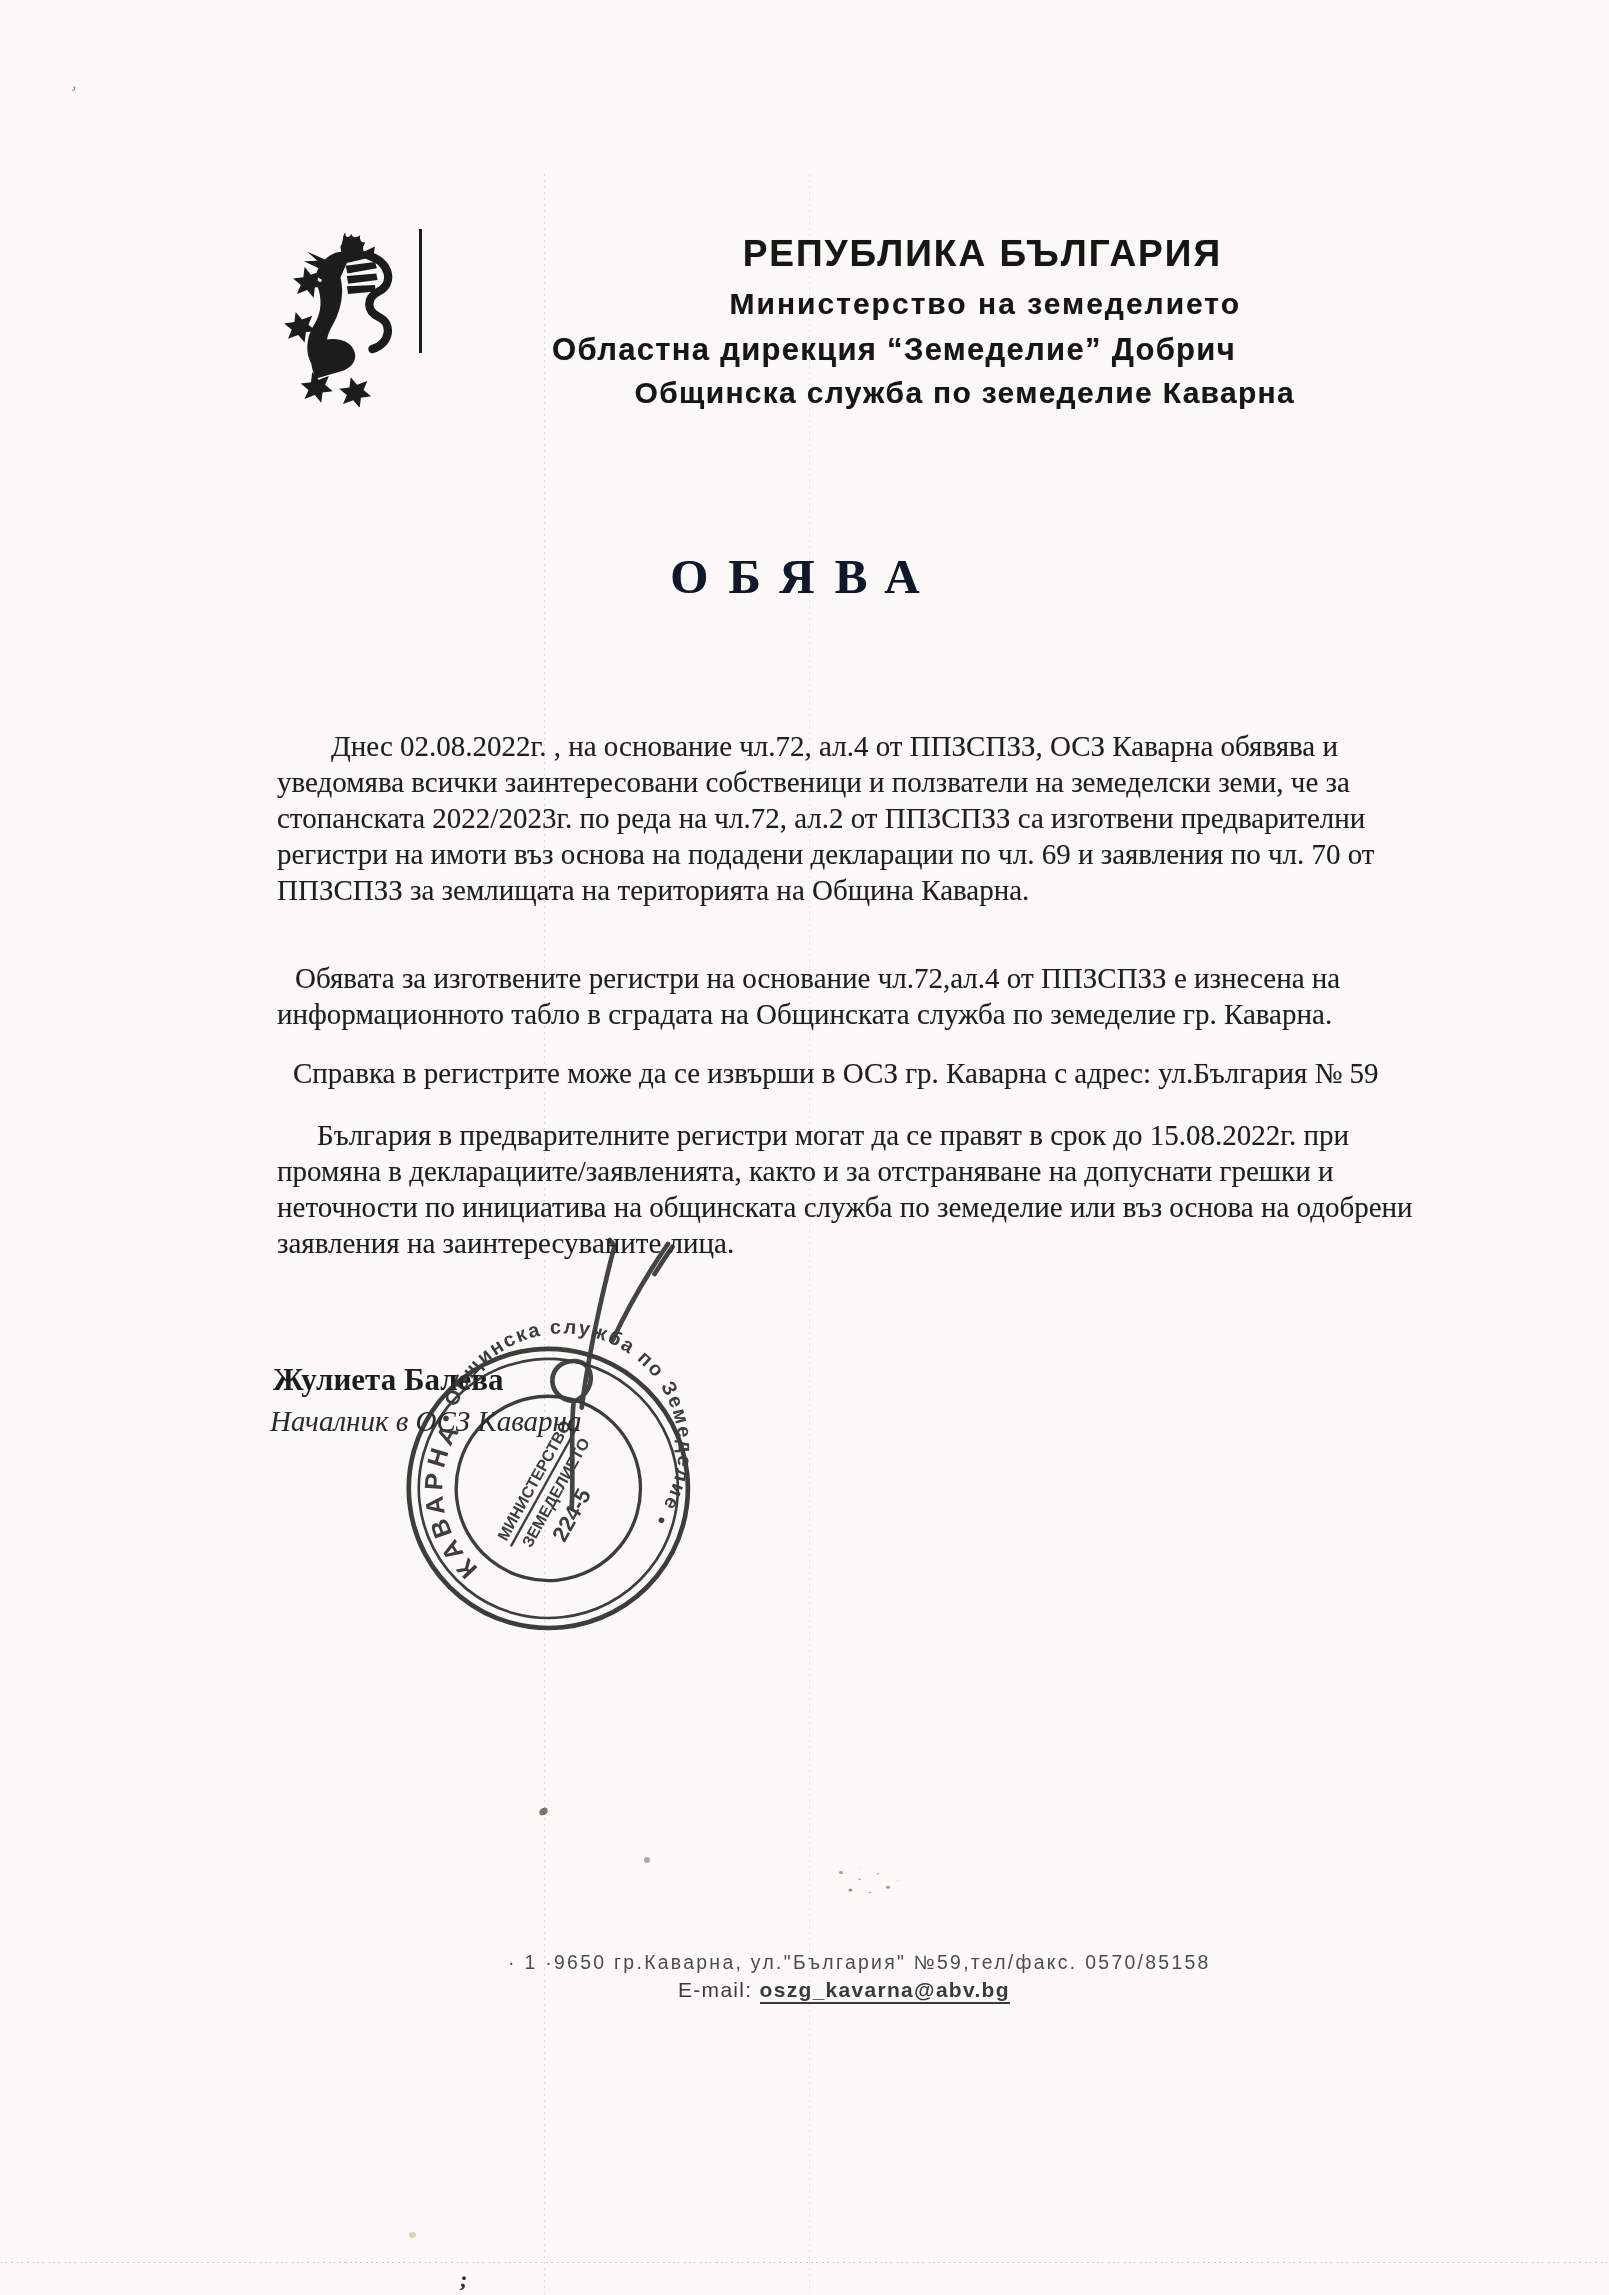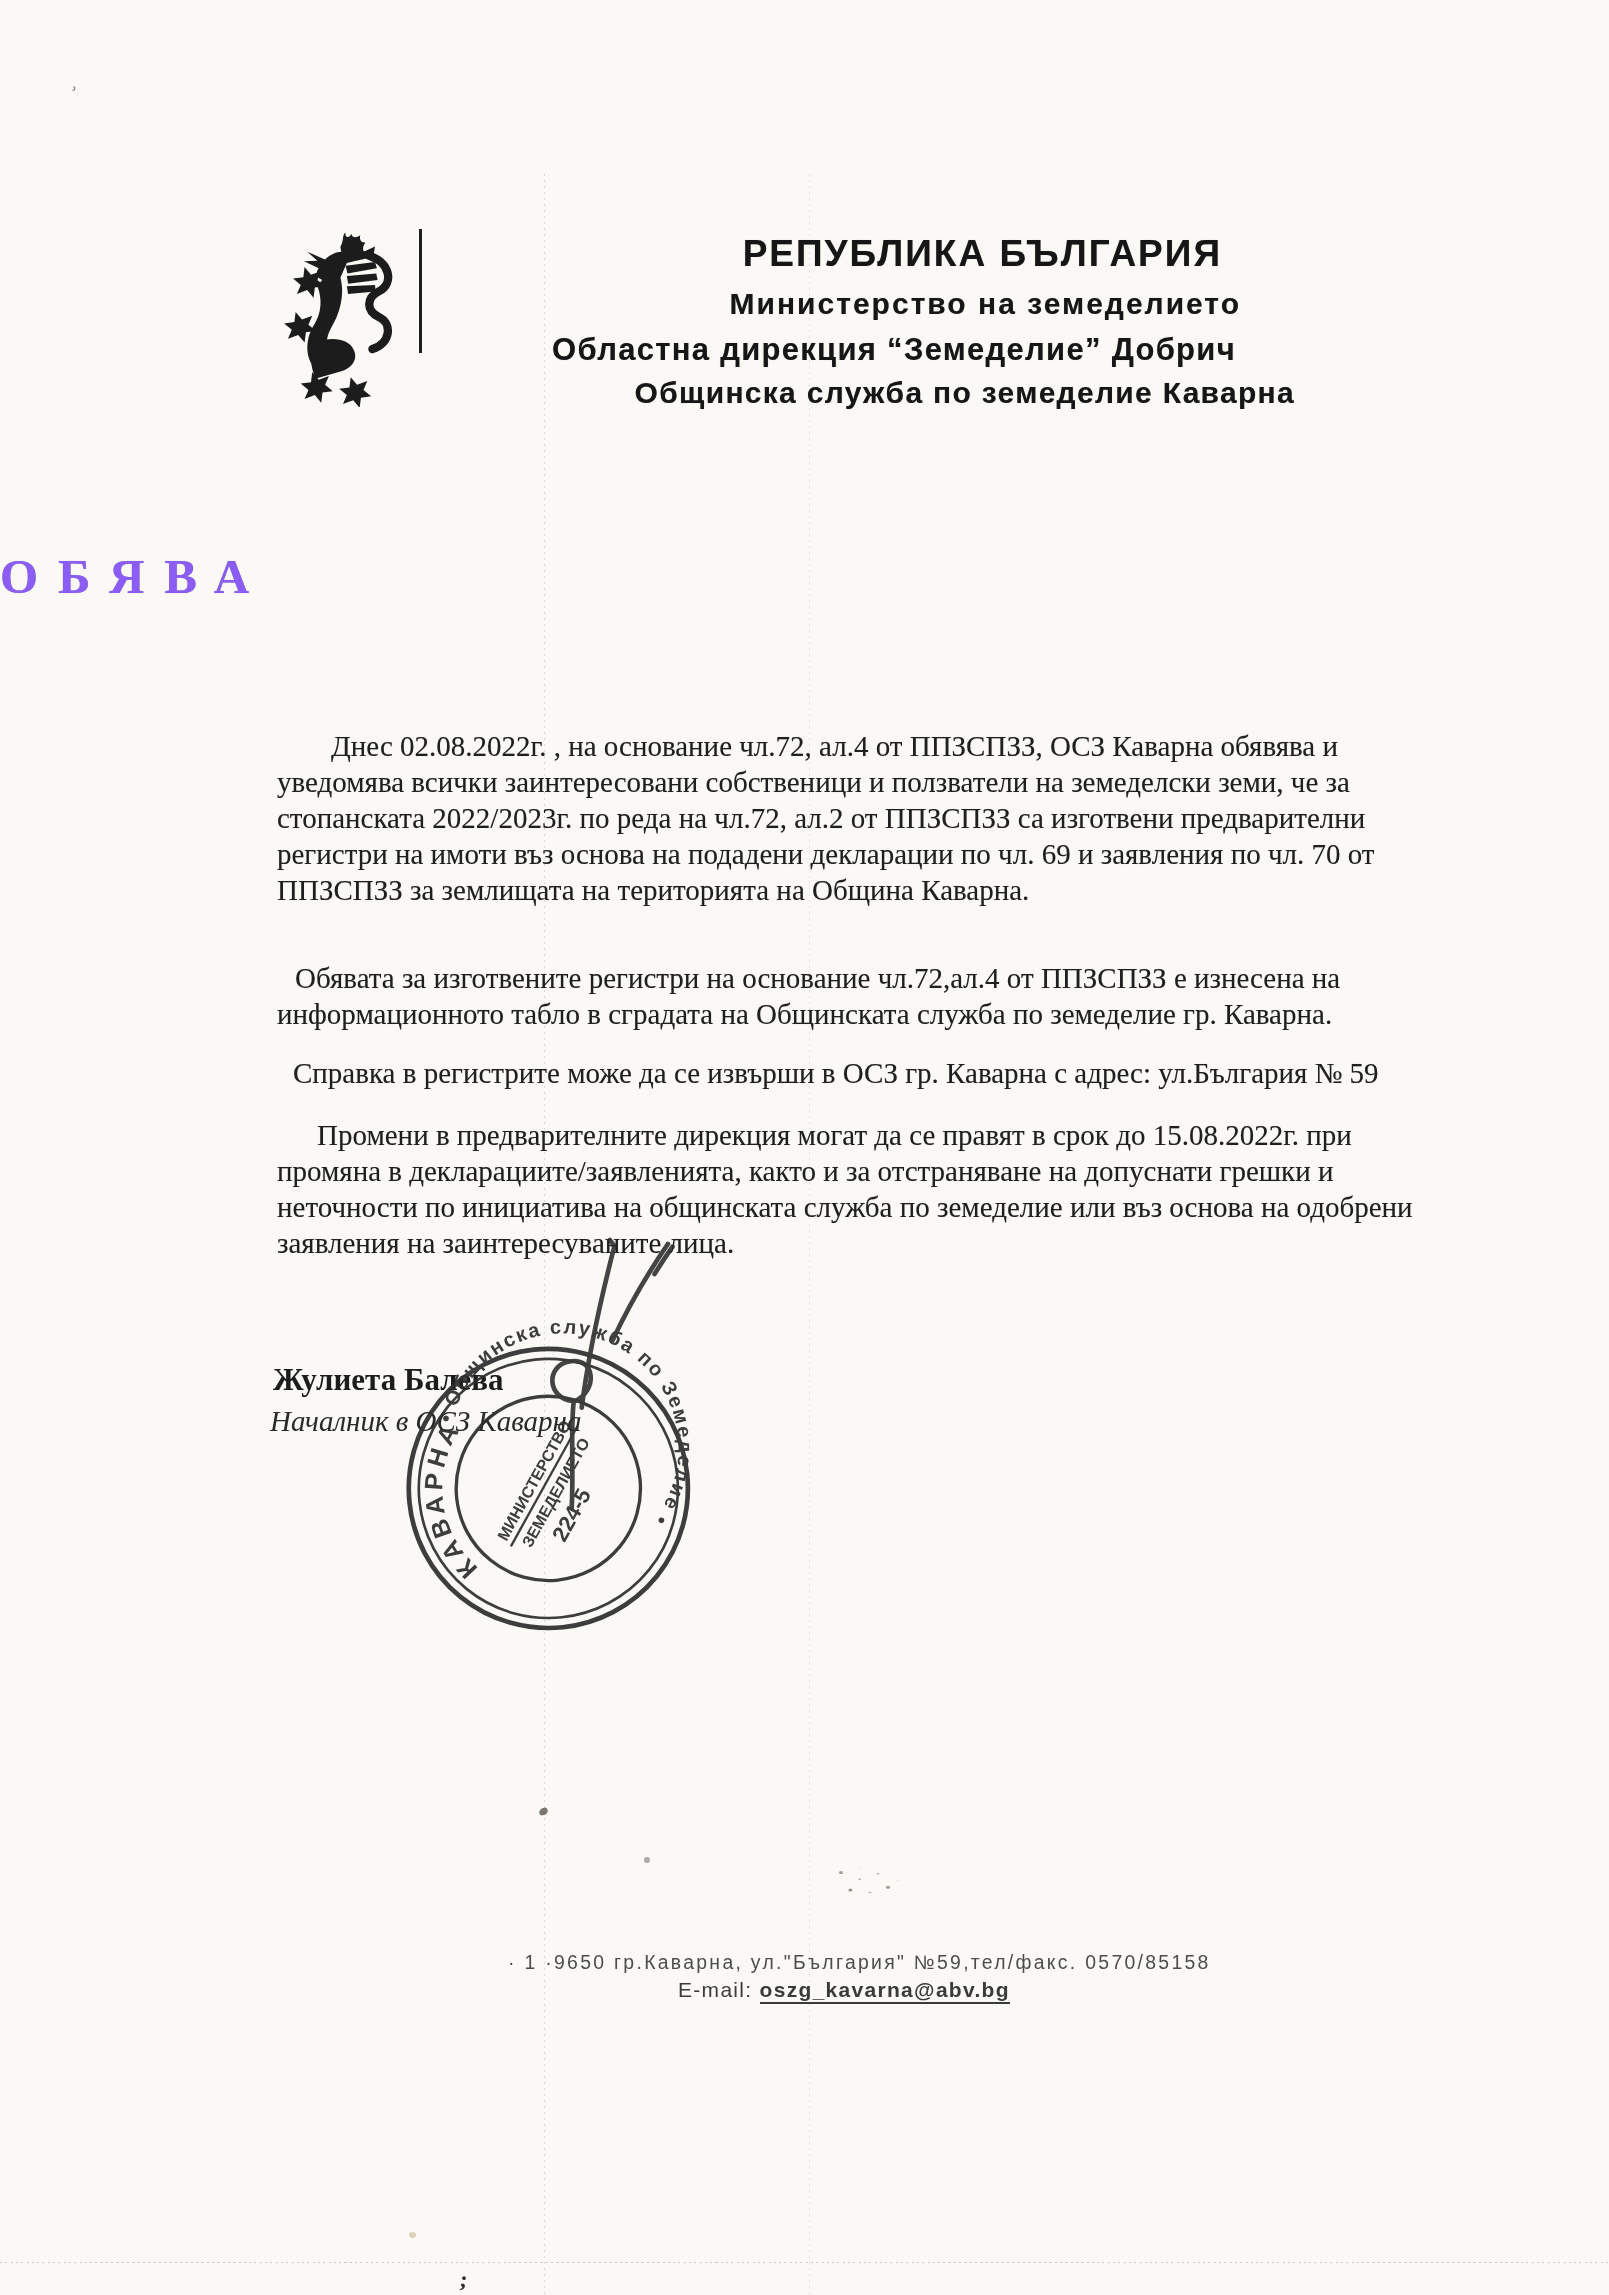--- a/index.html
+++ b/index.html
@@ -8,22 +8,22 @@
   .abs{position:absolute;}
   
   .hline{position:absolute;text-align:right;font-family:"Liberation Sans","DejaVu Sans",sans-serif;
          font-weight:bold;color:#161616;white-space:nowrap;text-shadow:0 0 0.7px rgba(20,20,20,.4);}
   .h1{left:420px;top:233px;width:802px;font-size:37px;letter-spacing:2px;}
   .h2{left:439px;top:287px;width:802px;font-size:30px;letter-spacing:2px;}
   .h3{left:434px;top:332px;width:802px;font-size:31px;letter-spacing:1.3px;}
   .h4{left:493px;top:376px;width:802px;font-size:30px;letter-spacing:1.3px;}
   .vrule{position:absolute;left:419px;top:229px;width:2.7px;height:124px;background:#1e1e1e;}
   
-  .title{position:absolute;left:0;top:548px;width:1610px;text-align:left;font-size:49px;
-         font-weight:bold;letter-spacing:20px;color:#8b5cf6;text-shadow:0 0 0.7px rgba(0,0,0,.45);}
+  .title{position:absolute;left:0;top:548px;width:1610px;text-align:center;font-size:49px;
+         font-weight:bold;letter-spacing:20px;color:#0f172a;text-shadow:0 0 0.7px rgba(0,0,0,.45);}
   
   .para{position:absolute;left:277px;width:1176px;font-size:29px;color:#1f1f1f;
         text-shadow:0 0 0.7px rgba(30,30,30,.35);}
   .bline{height:36px;line-height:36px;white-space:nowrap;}
   .ind81{padding-left:54px;} .ind27{padding-left:18px;} .ind24{padding-left:16px;} .ind60{padding-left:40px;}
   .para b{font-weight:normal;}
   
   .sig-name{position:absolute;left:273px;top:1362px;font-size:31px;font-weight:bold;color:#1d1d1d;white-space:nowrap;}
   .sig-role{position:absolute;left:270px;top:1405px;font-size:29px;font-style:italic;color:#2a2a2a;white-space:nowrap;}
   
@@ -105,21 +105,21 @@
   <div class="para" style="top:960px">
     <div class="bline ind27">Обявата за изготвените регистри на основание чл.72,ал.4 от ППЗСПЗЗ е изнесена на</div>
     <div class="bline">информационното табло в сградата на Общинската служба по земеделие гр. Каварна.</div>
   </div>
 
   <div class="para" style="top:1055px">
     <div class="bline ind24">Справка в регистрите може да се извърши в ОСЗ  гр. Каварна с адрес: ул.България № 59</div>
   </div>
 
   <div class="para" style="top:1117px">
-    <div class="bline ind60"><span>Промени в предварителните дирекция могат да се правят в срок до </span><b>15.08.2022г.</b><span> при</span></div>
+    <div class="bline ind60"><span>България в предварителните регистри могат да се правят в срок до </span><b>15.08.2022г.</b><span> при</span></div>
     <div class="bline">промяна в декларациите/заявленията, както и за отстраняване на допуснати грешки и</div>
     <div class="bline">неточности по инициатива на общинската служба по земеделие или въз основа на одобрени</div>
     <div class="bline">заявления на заинтересуваните лица.</div>
   </div>
 
   <div class="sig-name">Жулиета Балева</div>
   <div class="sig-role">Началник в ОСЗ Каварна</div>
 
   <svg class="stamp" viewBox="0 0 530 620">
     <defs>

